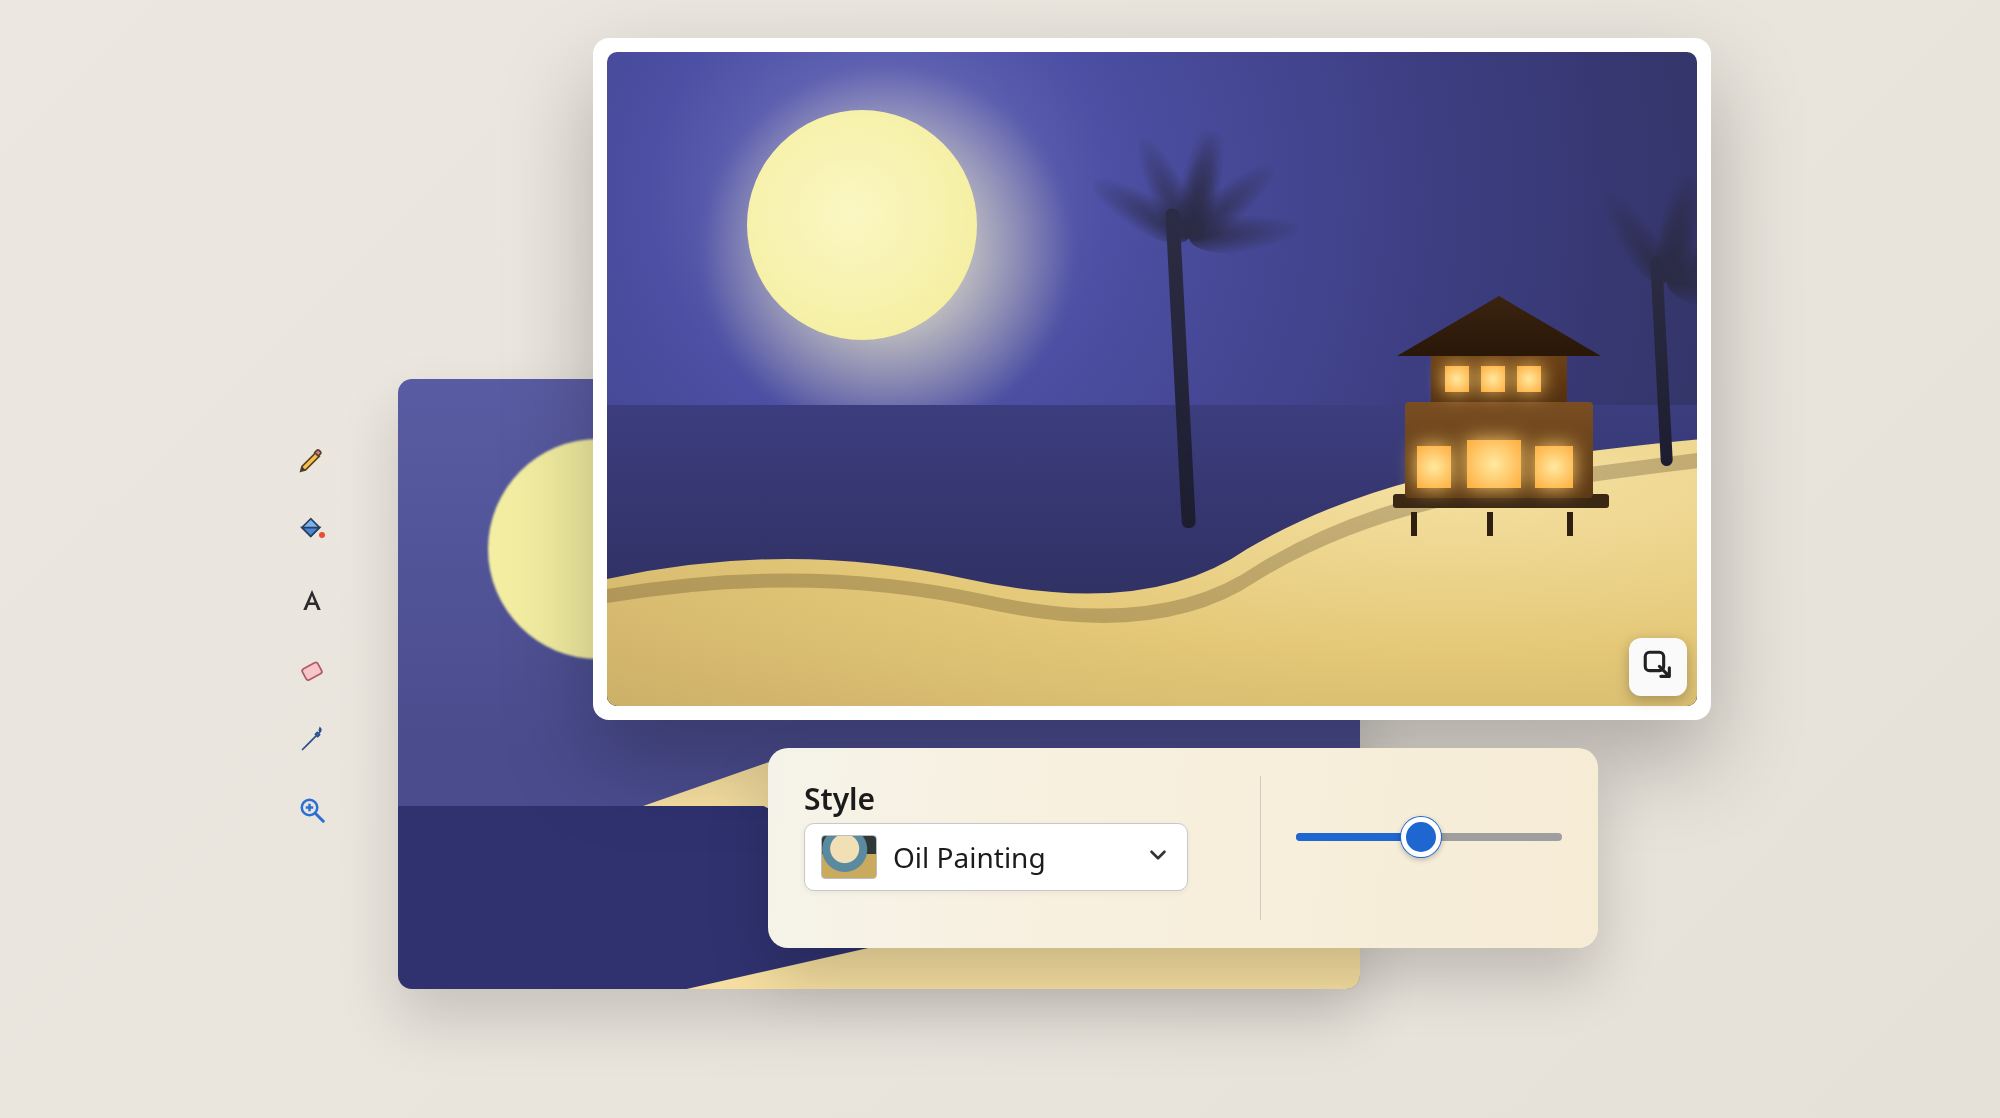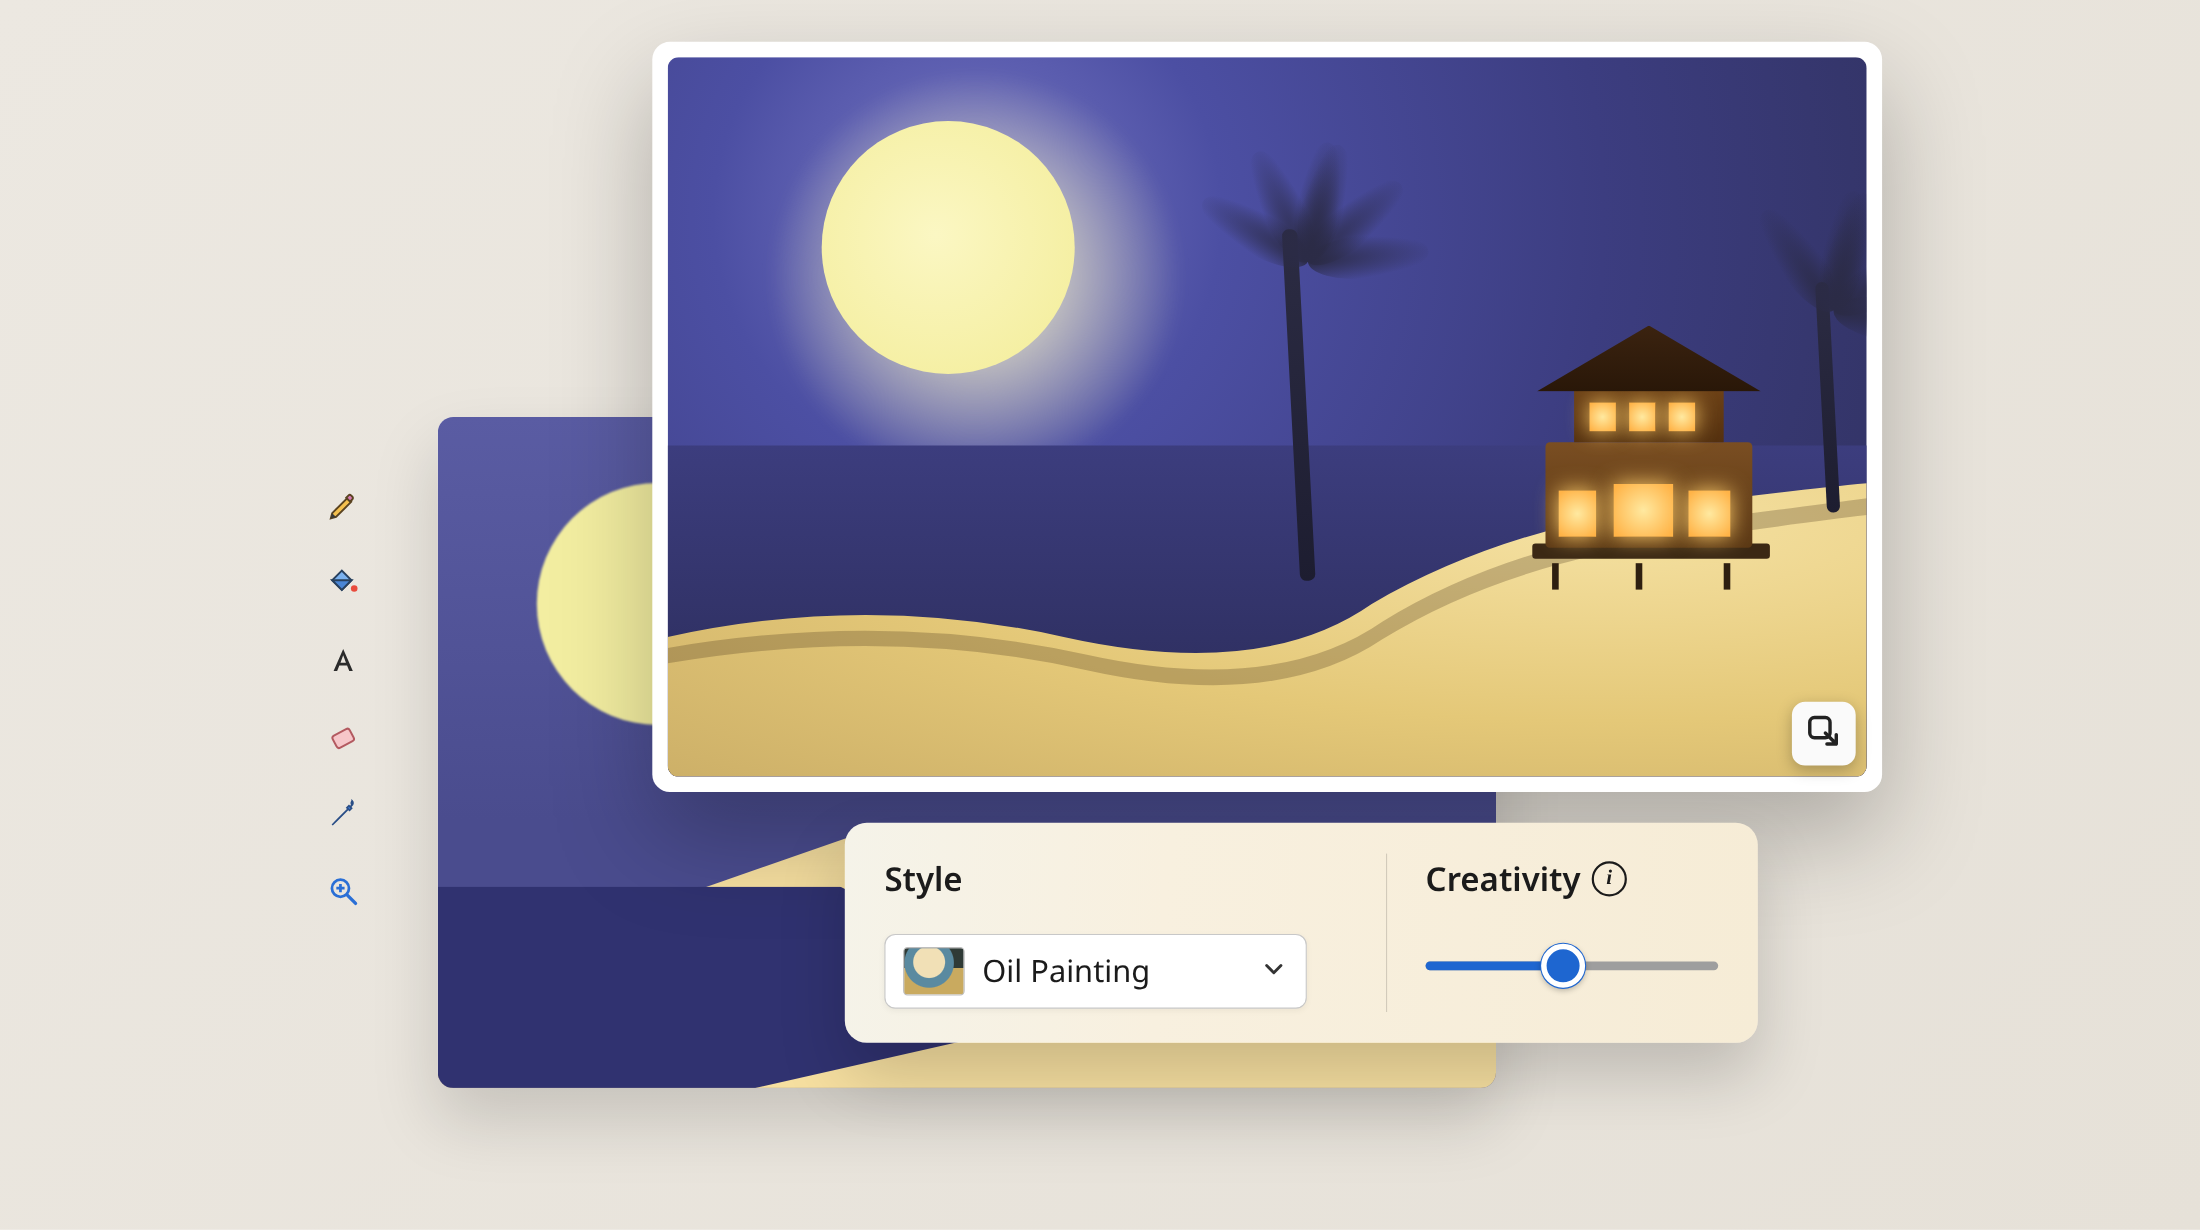--- a/index.html
+++ b/index.html
@@ -144,21 +144,21 @@
     box-shadow:0 30px 60px rgba(0,0,0,0.18);
     display:flex;
   }
   .pop-col{padding:30px 36px;position:relative;}
   .pop-col.style{width:420px;}
   .pop-col.creat{flex:1;}
   .divider{position:absolute;left:0;top:28px;bottom:28px;width:1px;background:rgba(0,0,0,0.15);}
   .pop-label{font-size:30px;font-weight:600;color:#1b1b1b;display:flex;align-items:center;gap:10px;}
   .info-i{width:28px;height:28px;border:2.5px solid #1b1b1b;border-radius:50%;display:inline-flex;align-items:center;justify-content:center;font-style:italic;font-family:Georgia,serif;font-size:19px;cursor:pointer;}
   .dropdown{
-    margin-top:30px;width:350px;height:66px;background:#fff;border:1px solid #c8c8c8;border-radius:10px;
+    margin-top:4px;width:350px;height:66px;background:#fff;border:1px solid #c8c8c8;border-radius:10px;
     display:flex;align-items:center;padding:0 16px;gap:16px;cursor:pointer;
     box-shadow:0 2px 6px rgba(0,0,0,0.05);
   }
   .dropdown .thumb{width:54px;height:42px;border-radius:4px;border:1px solid #bdbdbd;overflow:hidden;flex:0 0 auto;
     background:
       radial-gradient(circle at 42% 30%,#f1e0b6 0 14px,transparent 15px),
       radial-gradient(circle at 42% 32%,#5a8aa0 0 22px,transparent 23px),
       linear-gradient(180deg,#2f3a36 0 42%,#c9aa5f 42% 100%);
   }
   .dropdown .dd-label{font-size:28px;color:#1b1b1b;flex:1;}
@@ -299,23 +299,19 @@
       <div class="chev">
         <svg viewBox="0 0 24 24">
             <path d="M6 9l6 6 6-6" fill="none" stroke="#333" stroke-width="2.4" stroke-linecap="round" stroke-linejoin="round"></path>
           </svg>
       </div>
     </div>
   </div>
 
   <div class="pop-col creat">
     <div class="divider"></div>
-    <div class="pop-label">
-      <span>Creativity</span>
-      <span class="info-i" title="About creativity">i</span>
-    </div>
     <div class="slider-wrap">
       <div class="track"></div>
       <div class="track-fill" id="track-fill" style="width: 47%;"></div>
       <div class="thumb-s" id="slider-thumb" style="left: 47%;"></div>
     </div>
   </div>
 </div>
 
 </body></html>

